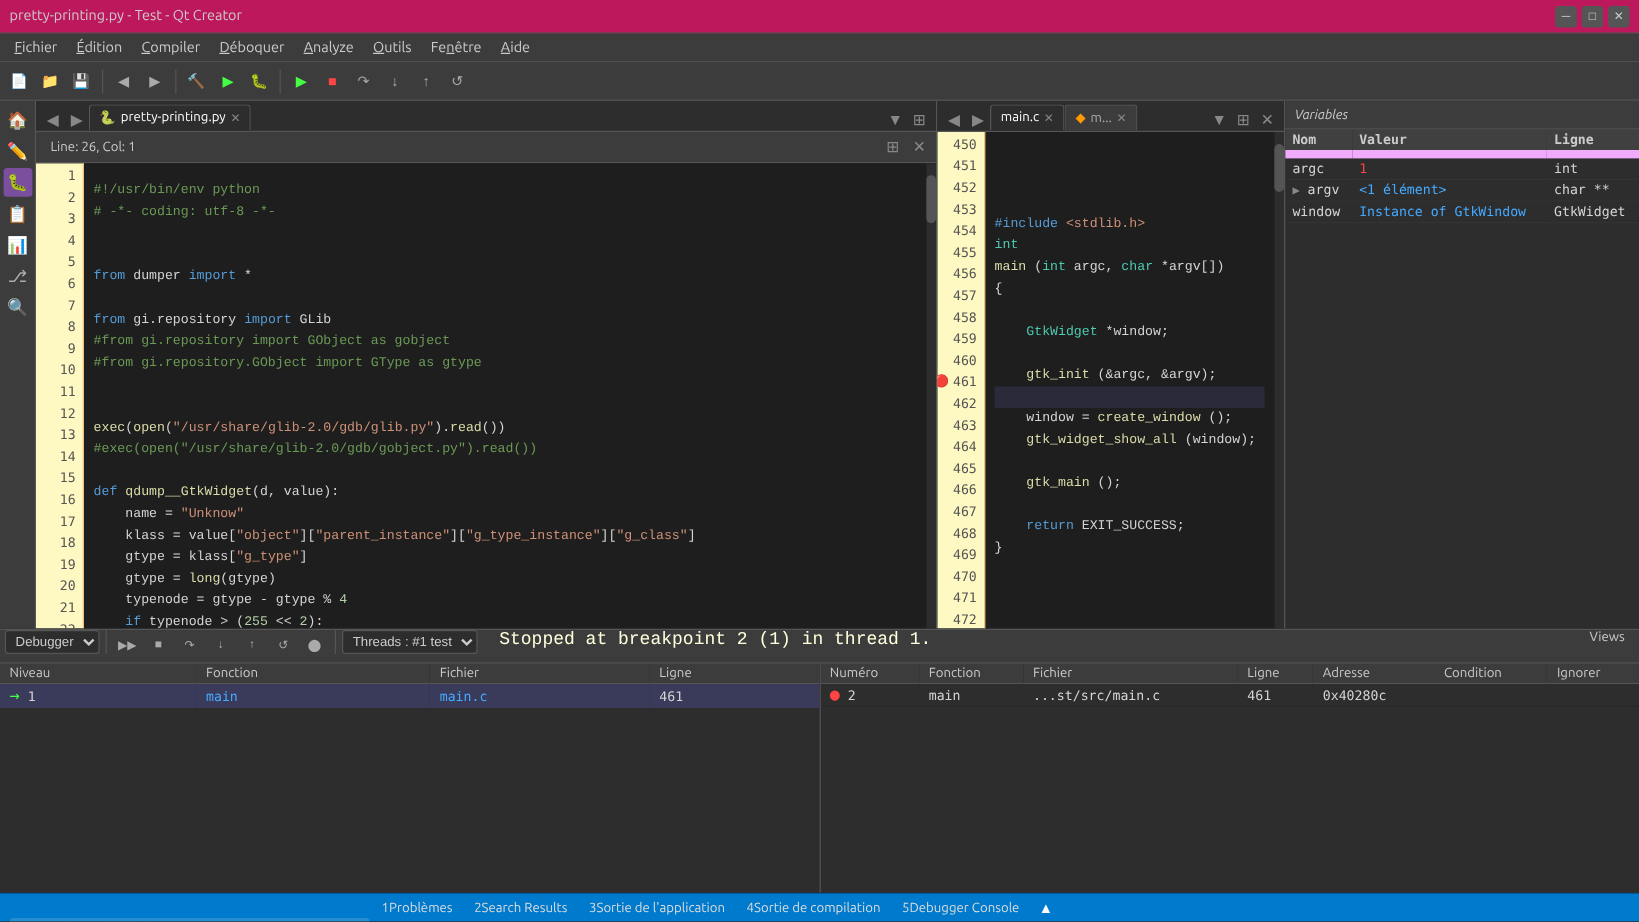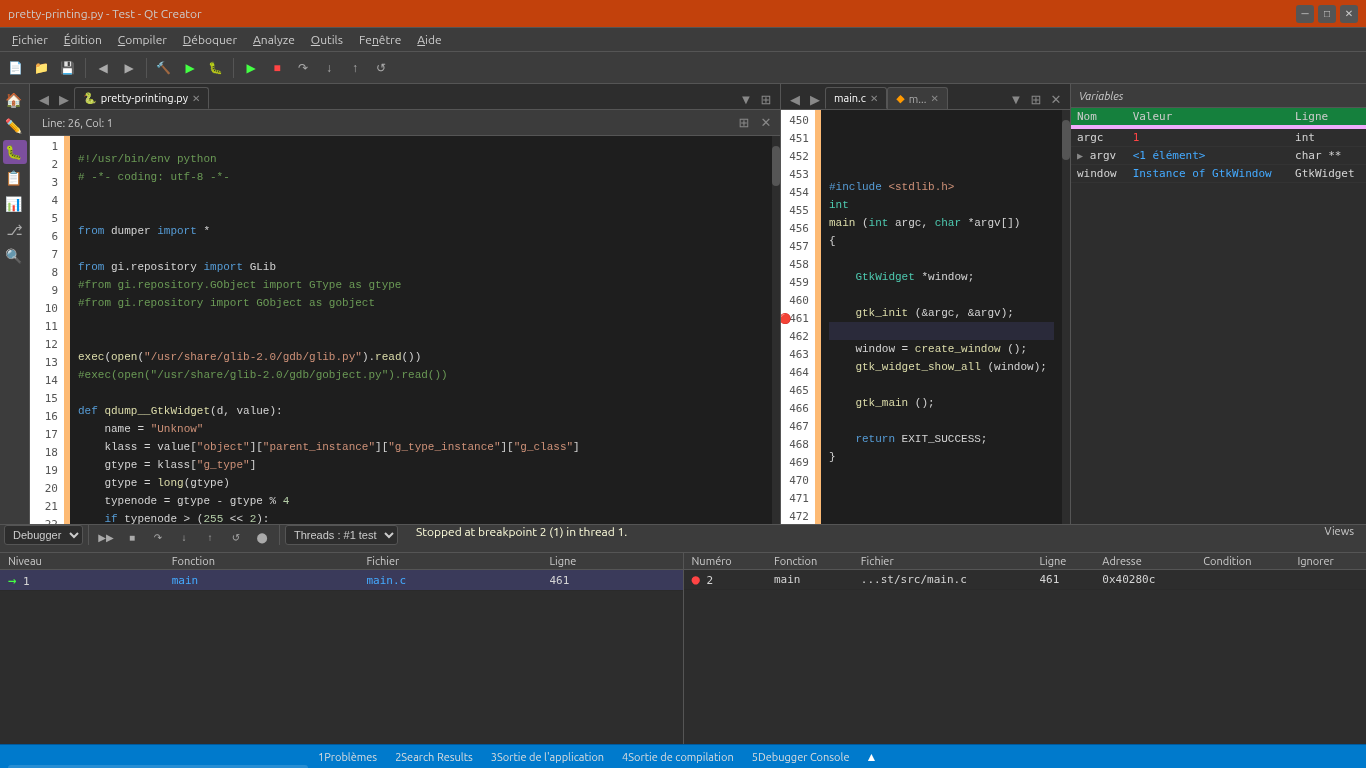--- a/index.html
+++ b/index.html
@@ -1,21 +1,21 @@
 <!DOCTYPE html>
 <html><head>
   <meta charset="utf-8">
   <style>
     * { margin: 0; padding: 0; box-sizing: border-box; }
     body { width: 1366px; height: 768px; overflow: hidden; font-family: 'Ubuntu', 'Segoe UI', sans-serif; font-size: 12px; background: #2d2d2d; color: #d4d4d4; }
 
     
     #titlebar {
       height: 28px;
-      background: #c2410c;
+      background: #be185d;
       display: flex;
       align-items: center;
       justify-content: space-between;
       padding: 0 8px;
       border-bottom: 1px solid #555;
     }
     #titlebar .title { color: #ccc; font-size: 12px; }
     #titlebar .controls { display: flex; gap: 4px; }
     #titlebar .ctrl-btn { width: 18px; height: 18px; border-radius: 3px; background: #555; display: flex; align-items: center; justify-content: center; font-size: 10px; cursor: pointer; color: #ccc; }
 
@@ -96,22 +96,22 @@
 
     
     .editor-container {
       flex: 1;
       display: flex;
       overflow: hidden;
       background: #1e1e1e;
     }
     .line-numbers {
       width: 40px;
-      background: #ffffff;
-      border-right: 6px solid #fdba74;
+      background: #fef9c3;
+      border-right: 1px solid #fdba74;
       padding-top: 2px;
       overflow: hidden;
       flex-shrink: 0;
     }
     .line-num {
       height: 18px;
       line-height: 18px;
       text-align: right;
       padding-right: 6px;
       color: #555;
@@ -163,21 +163,21 @@
       display: flex;
       align-items: center;
       padding: 0 8px;
       border-bottom: 1px solid #555;
       font-size: 11px;
       color: #ccc;
       gap: 8px;
       font-style: italic;
     }
     .var-table { width: 100%; border-collapse: collapse; font-size: 11px; font-family: monospace; }
-    .var-table th { background: #15803d; padding: 2px 6px; text-align: left; color: #ccc; border-bottom: 4px solid #f0abfc; font-weight: normal; }
+    .var-table th { background: #404040; padding: 2px 6px; text-align: left; color: #ccc; border-bottom: 7px solid #f0abfc; font-weight: bold; }
     .var-table td { padding: 2px 6px; border-bottom: 1px solid #333; color: #d4d4d4; }
     .expand-arrow { color: #888; font-size: 10px; }
 
     
     #debugger-panel {
       height: 220px;
       background: #2d2d2d;
       border-top: 1px solid #555;
       display: flex;
       flex-direction: column;
@@ -408,22 +408,22 @@
 
         </div>
         <div class="code-area">
           <div class="code-line"><span class="comment">#!/usr/bin/env python</span></div>
           <div class="code-line"><span class="comment"># -*- coding: utf-8 -*-</span></div>
           <div class="code-line"> </div>
           <div class="code-line"> </div>
           <div class="code-line"><span class="kw">from</span> dumper <span class="kw">import</span> *</div>
           <div class="code-line"> </div>
           <div class="code-line"><span class="kw">from</span> gi.repository <span class="kw">import</span> GLib</div>
+          <div class="code-line"><span class="comment">#from gi.repository import GObject as gobject</span></div>
           <div class="code-line"><span class="comment">#from gi.repository.GObject import GType as gtype</span></div>
-          <div class="code-line"><span class="comment">#from gi.repository import GObject as gobject</span></div>
           <div class="code-line"> </div>
           <div class="code-line"> </div>
           <div class="code-line"><span class="fn">exec</span>(<span class="fn">open</span>(<span class="str">"/usr/share/glib-2.0/gdb/glib.py"</span>).<span class="fn">read</span>())</div>
           <div class="code-line"><span class="comment">#exec(open("/usr/share/glib-2.0/gdb/gobject.py").read())</span></div>
           <div class="code-line"> </div>
           <div class="code-line"><span class="kw">def</span> <span class="fn">qdump__GtkWidget</span>(d, value):</div>
           <div class="code-line">    name = <span class="str">"Unknow"</span></div>
           <div class="code-line">    klass = value[<span class="str">"object"</span>][<span class="str">"parent_instance"</span>][<span class="str">"g_type_instance"</span>][<span class="str">"g_class"</span>]</div>
           <div class="code-line">    gtype = klass[<span class="str">"g_type"</span>]</div>
           <div class="code-line">    gtype = <span class="fn">long</span>(gtype)</div>
@@ -563,21 +563,21 @@
       <div class="tb-btn" style="font-size:10px;">■</div>
       <div class="tb-btn" style="font-size:10px;">↷</div>
       <div class="tb-btn" style="font-size:10px;">↓</div>
       <div class="tb-btn" style="font-size:10px;">↑</div>
       <div class="tb-btn" style="font-size:10px;">↺</div>
       <div class="tb-btn" style="font-size:10px;">⬤</div>
       <div class="tb-sep"></div>
       <select class="dbg-combo">
         <option>Threads : #1 test</option>
       </select>
-      <span style="margin-left:16px; color:#ffd; font-size:12px;">Stopped at breakpoint 2 (1) in thread 1.</span>
+      <span style="margin-left:16px; color:#ffd; font-size:15px;font-family:Liberation Mono, monospace;">Stopped at breakpoint 2 (1) in thread 1.</span>
       <span class="views-btn">Views</span>
     </div>
     <div id="debugger-content">
 
       <div class="stack-table-area">
         <table class="dbg-table">
           <thead>
             <tr>
               <th>Niveau</th>
               <th>Fonction</th>

